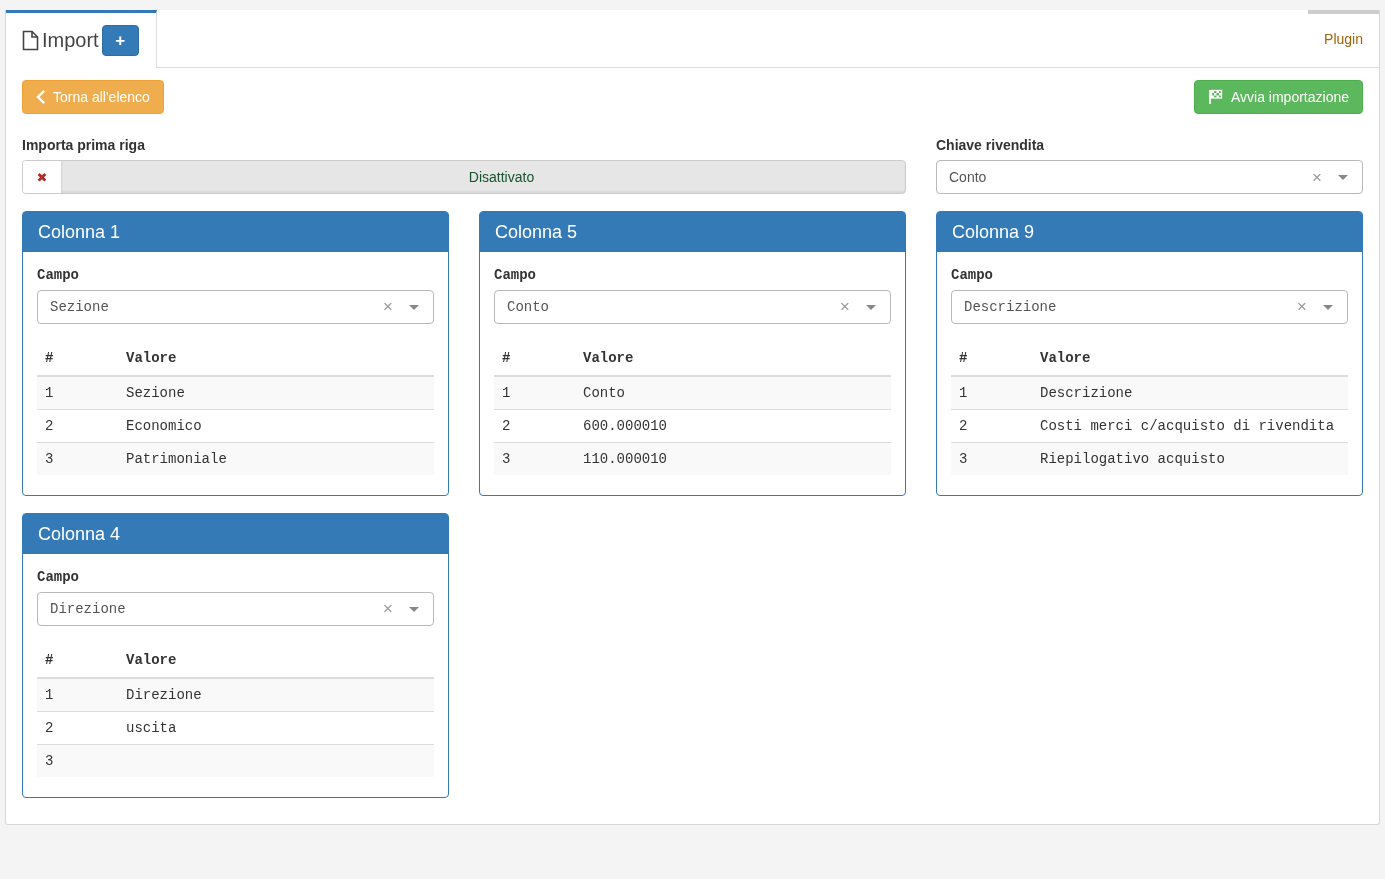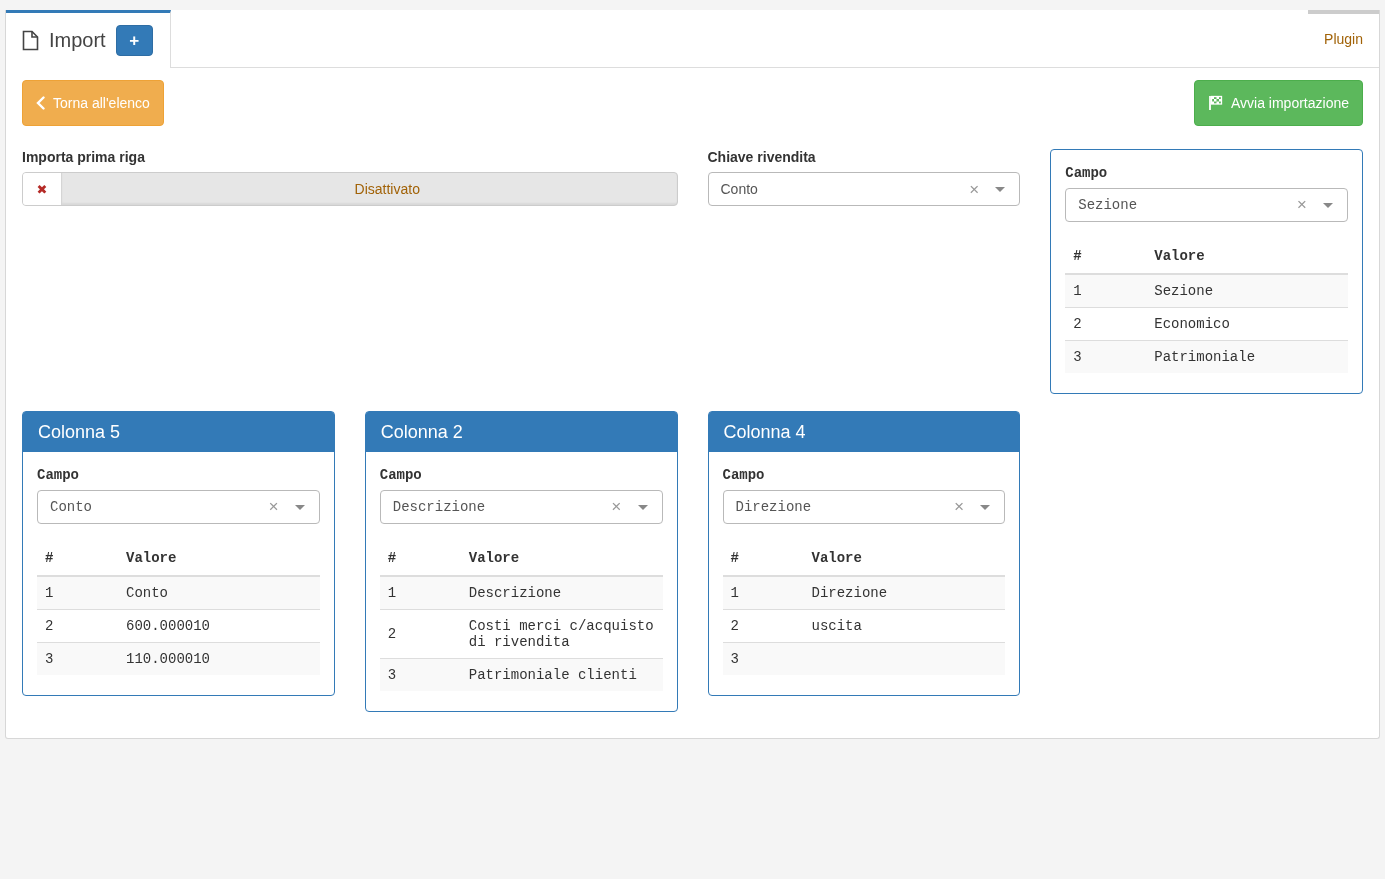--- a/index.html
+++ b/index.html
@@ -16,21 +16,21 @@
     border:1px solid #d7d7d7;
     border-top:none;
     border-radius:0 0 3px 3px;
   }
   
   .tabbar {
     display:flex; justify-content:space-between; align-items:stretch;
     height:58px; border-bottom:1px solid #ddd; background:#fff;
   }
   .tab-import {
-    display:flex; align-items:center; gap:10px;
+    display:flex; align-items:center; gap:3px;
     padding:0 17px 0 16px;
     border-top:3px solid #337ab7; border-right:1px solid #ddd;
     font-size:20px; color:#444; position:relative; cursor:pointer; background:#fff;
   }
   .tab-import::after {
     content:""; position:absolute; left:0; right:0; bottom:-1px; height:1px; background:#fff;
   }
   .add-btn {
     background:#337ab7; border:1px solid #2e6da4; color:#fff;
     border-radius:4px; width:37px; height:31px;
@@ -39,45 +39,45 @@
   }
   .tab-plugin {
     display:flex; align-items:flex-start; padding:17px 16px 0;
     border-top:4px solid #ccc; color:#a16207; font-size:14px; cursor:pointer;
   }
   
   .content { padding:12px 16px 26px; }
   .toolbar { display:flex; justify-content:space-between; margin-bottom:23px; }
   .btn {
     display:inline-flex; align-items:center; gap:8px;
-    height:46px; padding:0 13px;
+    height:34px; padding:0 13px;
     border-radius:4px; font-size:14px; color:#fff;
     border:1px solid transparent; cursor:pointer; font-family:inherit;
   }
   .btn-warning { background:#f0ad4e; border-color:#eea236; }
   .btn-success { background:#5cb85c; border-color:#4cae4c; }
   .grid {
-    display:grid; grid-template-columns:repeat(4,1fr);
+    display:grid; grid-template-columns:repeat(3,1fr);
     column-gap:30px; row-gap:17px; align-items:start;
   }
   .span2 { grid-column:1 / 3; }
   .field-label { font-weight:bold; margin-bottom:7px; color:#333; }
   
   .switch {
     display:flex; height:34px; border:1px solid #ccc; border-radius:4px;
     overflow:hidden; background:#e6e6e6; cursor:pointer;
   }
   .switch-handle {
     width:39px; background:#fff; border-right:1px solid #d5d5d5;
     display:flex; align-items:center; justify-content:center;
     color:#b52b27; font-size:13px; font-weight:bold;
   }
   .switch-label {
     flex:1; display:flex; align-items:center; justify-content:center;
-    color:#a16207; box-shadow:inset 0 -2px 2px rgba(0,0,0,.06);padding-left:36px;
+    color:#14532d; box-shadow:inset 0 -2px 2px rgba(0,0,0,.06);padding-left:36px;
   }
   
   .select {
     position:relative; height:34px; background:#fff;
     border:1px solid #b9b9b9; border-radius:4px;
     display:flex; align-items:center;
     padding:0 64px 0 12px; color:#555; cursor:pointer;
   }
   .select .clear { position:absolute; right:40px; color:#999; font-size:17px; line-height:1; }
   .select .caret {
@@ -164,20 +164,21 @@
       <div>
         <div class="field-label">Chiave rivendita</div>
         <div class="select">
           <span>Conto</span>
           <span class="clear">×</span>
           <span class="caret"></span>
         </div>
       </div>
 
       <section class="panel">
+        <div class="panel-heading">Colonna 1</div>
         <div class="panel-body">
           <div class="field-label">Campo</div>
           <div class="select">
             <span>Sezione</span>
             <span class="clear">×</span>
             <span class="caret"></span>
           </div>
           <table>
             <thead>
               <tr>
@@ -231,21 +232,21 @@
               <tr>
                 <td>3</td>
                 <td>110.000010</td>
               </tr>
             </tbody>
           </table>
         </div>
       </section>
 
       <section class="panel">
-        <div class="panel-heading">Colonna 2</div>
+        <div class="panel-heading">Colonna 9</div>
         <div class="panel-body">
           <div class="field-label">Campo</div>
           <div class="select">
             <span>Descrizione</span>
             <span class="clear">×</span>
             <span class="caret"></span>
           </div>
           <table>
             <thead>
               <tr>
@@ -257,21 +258,21 @@
               <tr>
                 <td>1</td>
                 <td>Descrizione</td>
               </tr>
               <tr>
                 <td>2</td>
                 <td>Costi merci c/acquisto di rivendita</td>
               </tr>
               <tr>
                 <td>3</td>
-                <td>Patrimoniale clienti</td>
+                <td>Riepilogativo acquisto</td>
               </tr>
             </tbody>
           </table>
         </div>
       </section>
 
       <section class="panel">
         <div class="panel-heading">Colonna 4</div>
         <div class="panel-body">
           <div class="field-label">Campo</div>

